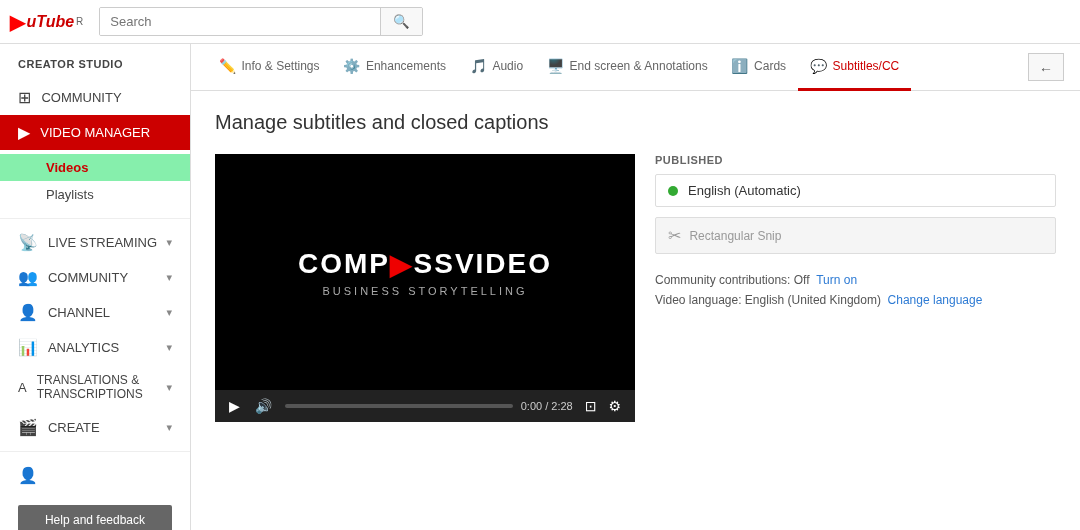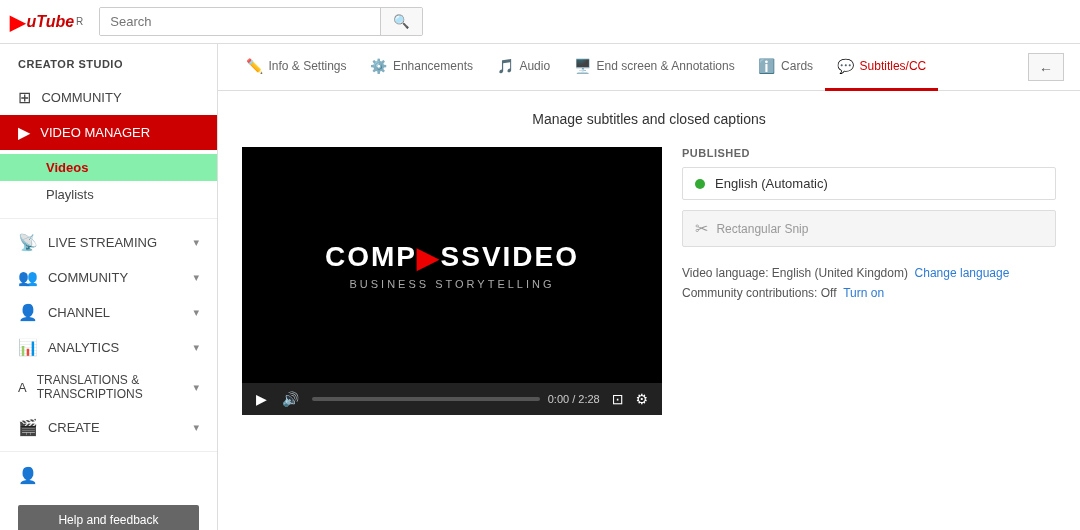--- a/index.html
+++ b/index.html
@@ -11,21 +11,21 @@
     .logo-text { font-size: 20px; font-weight: bold; color: #ff0000; letter-spacing: -1px; }
     .logo-sub { font-size: 10px; color: #666; vertical-align: super; margin-left: 2px; }
     .search-bar { display: flex; align-items: center; border: 1px solid #ccc; border-radius: 2px; overflow: hidden; }
     .search-bar input { border: none; outline: none; padding: 6px 10px; width: 280px; font-size: 13px; }
     .search-bar button { background: #f8f8f8; border: none; border-left: 1px solid #ccc; padding: 6px 12px; cursor: pointer; color: #666; }
 
     
     .main-layout { display: flex; flex: 1; overflow: hidden; }
 
     
-    .sidebar { width: 218px; background: #fff; border-right: 1px solid #ddd; overflow-y: auto; flex-shrink: 0; }
+    .sidebar { width: 191px; background: #fff; border-right: 1px solid #ddd; overflow-y: auto; flex-shrink: 0; }
     .sidebar-title { padding: 14px 18px 10px; font-size: 11px; font-weight: bold; color: #444; letter-spacing: 0.5px; }
     .sidebar-item { display: flex; align-items: center; padding: 8px 18px; cursor: pointer; color: #444; font-size: 13px; }
     .sidebar-item.active { background: #cc0000; color: #fff; }
     .sidebar-item .icon { margin-right: 10px; font-size: 16px; }
     .sidebar-item .arrow { margin-left: auto; font-size: 11px; color: #888; }
     .sidebar-sub { padding: 4px 0; }
     .sidebar-sub-item { padding: 6px 18px 6px 46px; cursor: pointer; color: #444; font-size: 13px; }
     .sidebar-sub-item.active { color: #cc0000; font-weight: bold; background: #86efac; }
     .divider { border: none; border-top: 1px solid #eee; margin: 6px 0; }
     .sidebar-footer { padding: 12px 18px; }
@@ -33,21 +33,21 @@
 
     
     .content { flex: 1; overflow-y: auto; background: #fff; }
     .tabs-bar { display: flex; align-items: center; border-bottom: 1px solid #ddd; padding: 0 16px; background: #fff; }
     .tab { display: flex; align-items: center; padding: 14px 12px; cursor: pointer; color: #666; font-size: 12px; border-bottom: 3px solid transparent; margin-bottom: -1px; white-space: nowrap; }
     .tab.active { color: #c00; border-bottom-color: #c00; }
     .tab .tab-icon { margin-right: 5px; font-size: 14px; }
     .back-btn { margin-left: auto; background: #f8f8f8; border: 1px solid #ccc; padding: 5px 10px; cursor: pointer; color: #555; font-size: 14px; }
 
     .content-inner { padding: 20px 24px; }
-    .page-title { font-size: 14px; color: #333; margin-bottom: 20px; font-weight: normal; text-align: center; }
+    .page-title { font-size: 20px; color: #333; margin-bottom: 20px; font-weight: normal; }
 
     .video-subtitle-layout { display: flex; gap: 20px; }
 
     
     .video-player { width: 420px; flex-shrink: 0; }
     .video-frame { background: #000; width: 420px; height: 236px; display: flex; align-items: center; justify-content: center; position: relative; overflow: hidden; }
     .video-logo { text-align: center; color: #fff; }
     .video-logo-main { font-size: 28px; font-weight: bold; letter-spacing: 2px; color: #fff; display: flex; align-items: center; justify-content: center; }
     .video-logo-sub { font-size: 11px; letter-spacing: 3px; color: #aaa; margin-top: 4px; }
     .video-controls { background: #222; padding: 6px 10px; display: flex; align-items: center; gap: 8px; }
@@ -222,27 +222,27 @@
             <span class="lang-name">English (Automatic)</span>
           </div>
 
           <div class="snip-overlay">
             <span class="snip-icon">✂</span>
             <span>Rectangular Snip</span>
           </div>
 
           <div class="community-info">
             <div>
+              <span>Community contributions: Off</span>
+              &nbsp;<a class="turn-on-link">Turn on</a>
+            </div>
+            <div>
               <span>Video language: English (United Kingdom)</span>
               &nbsp;<a class="change-lang-link">Change language</a>
             </div>
-            <div>
-              <span>Community contributions: Off</span>
-              &nbsp;<a class="turn-on-link">Turn on</a>
-            </div>
           </div>
         </div>
 
       </div>
     </div>
   </div>
 
 </div>
 
 </body></html>

